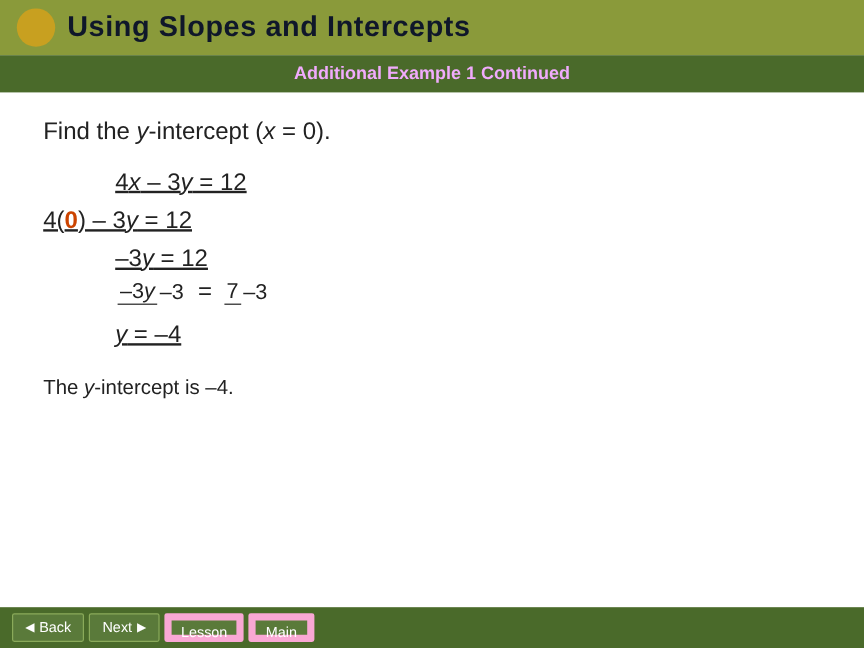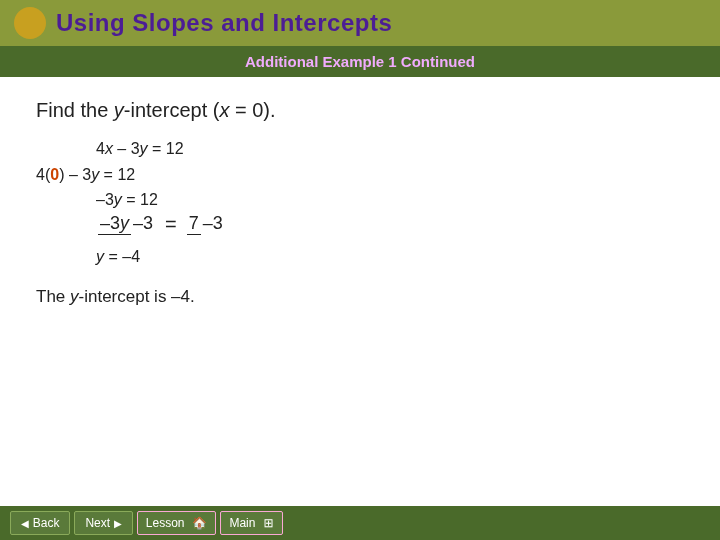--- a/index.html
+++ b/index.html
@@ -25,21 +25,21 @@
 
     .header-circle {
       width: 32px;
       height: 32px;
       border-radius: 50%;
       background: #c8a020;
       flex-shrink: 0;
     }
 
     .header-title {
-      color: #4c1d95;
+      color: #0f172a;
       font-size: 24px;
       font-weight: bold;
       letter-spacing: 0.5px;
     }
 
     
     .subheader {
       background: #4a6a2a;
       color: #f0abfc;
       text-align: center;
@@ -58,26 +58,27 @@
       font-size: 20px;
       color: #222;
       margin-bottom: 14px;
     }
 
     .find-text em {
       font-style: italic;
     }
 
     .math-line {
-      font-size: 16px;
+      font-size: 20px;
       color: #222;
       line-height: 1.6;
       display: flex;
       align-items: flex-start;
       gap: 0;
+      text-decoration: underline;
     }
 
     .math-line.indent1 {
       margin-left: 60px;
     }
 
     .math-line.indent0 {
       margin-left: 0px;
     }
 
@@ -170,30 +171,31 @@
       border-radius: 2px;
       height: 24px;
     }
 
     .nav-btn .arrow {
       font-size: 10px;
     }
 
     .icon-btn {
       background: #5a7a3a;
-      border: 1px solid #f9a8d4;
+      border: 6px solid #f9a8d4;
       color: #fff;
       font-size: 12px;
       padding: 3px 8px;
       cursor: pointer;
       display: flex;
       align-items: center;
       gap: 8px;
       border-radius: 2px;
       height: 24px;
+      flex-direction: column;
     }
   </style>
 </head>
 <body>
 
 <div class="header">
   <div class="header-circle"></div>
   <span class="header-title">Using Slopes and Intercepts</span>
 </div>
 

